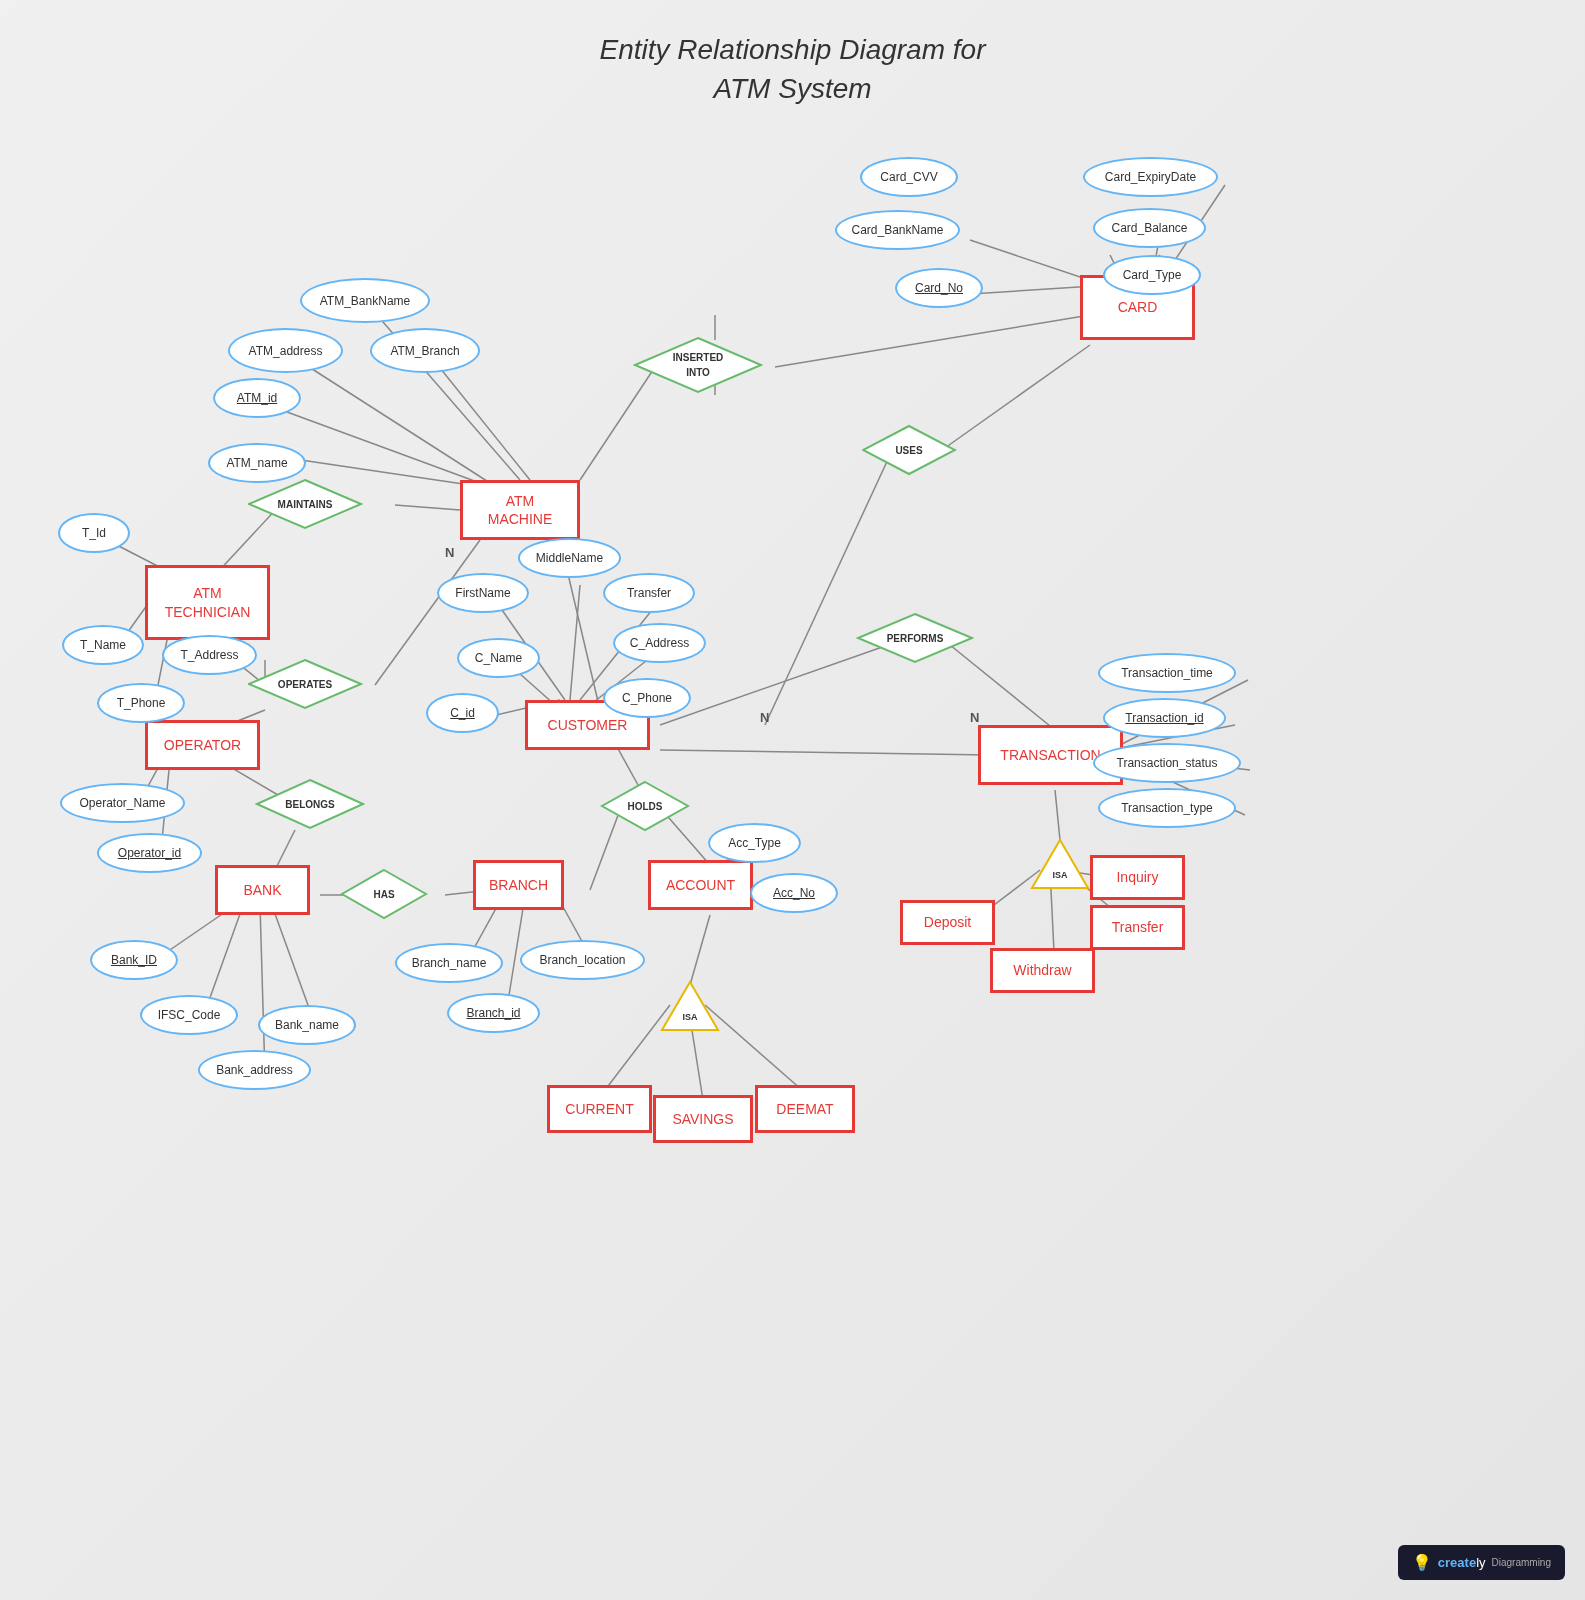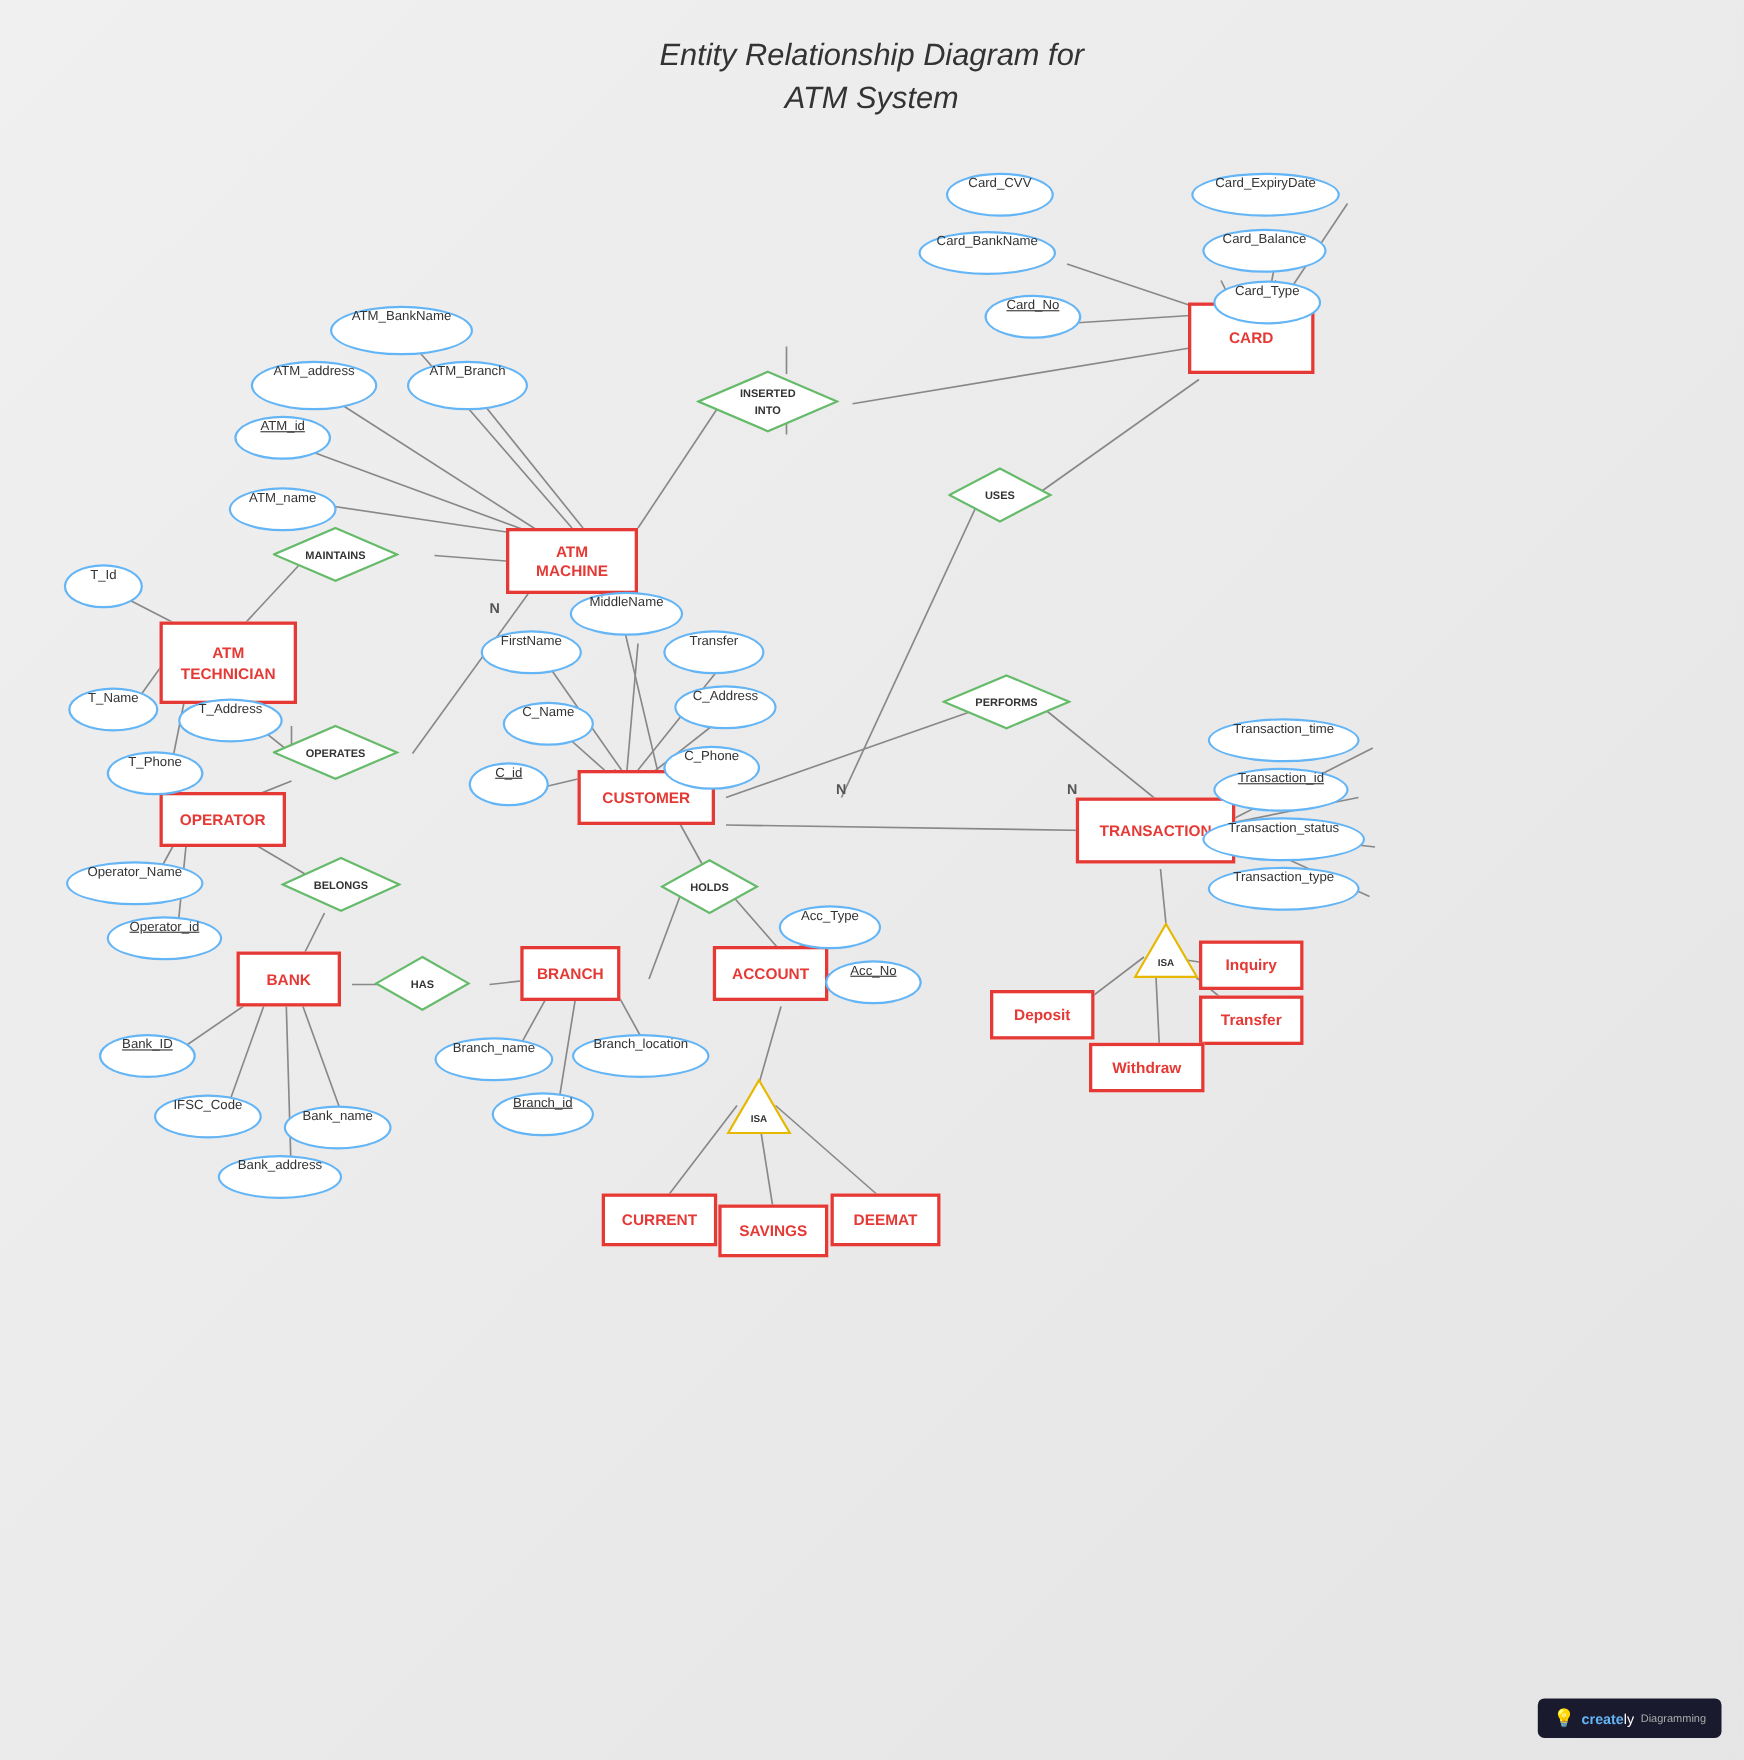--- a/index.html
+++ b/index.html
@@ -28,38 +28,38 @@
       color: #333;
       line-height: 1.4;
       white-space: nowrap;
     }
     
     .entity {
       position: absolute;
       border: 3px solid #e53935;
       background: white;
       color: #e53935;
-      font-weight: bold;
+      font-weight: normal;
       font-size: 14px;
       text-align: center;
       display: flex;
       align-items: center;
       justify-content: center;
       line-height: 1.3;
     }
     
     .attr {
       position: absolute;
       border: 2px solid #64b5f6;
       background: white;
       color: #333;
       font-size: 12px;
       text-align: center;
       display: flex;
-      align-items: flex-start;
+      align-items: center;
       justify-content: center;
       border-radius: 50%;
     }
     .attr.underline span {
       text-decoration: underline;
     }
     
     .watermark {
       position: absolute;
       bottom: 20px;

